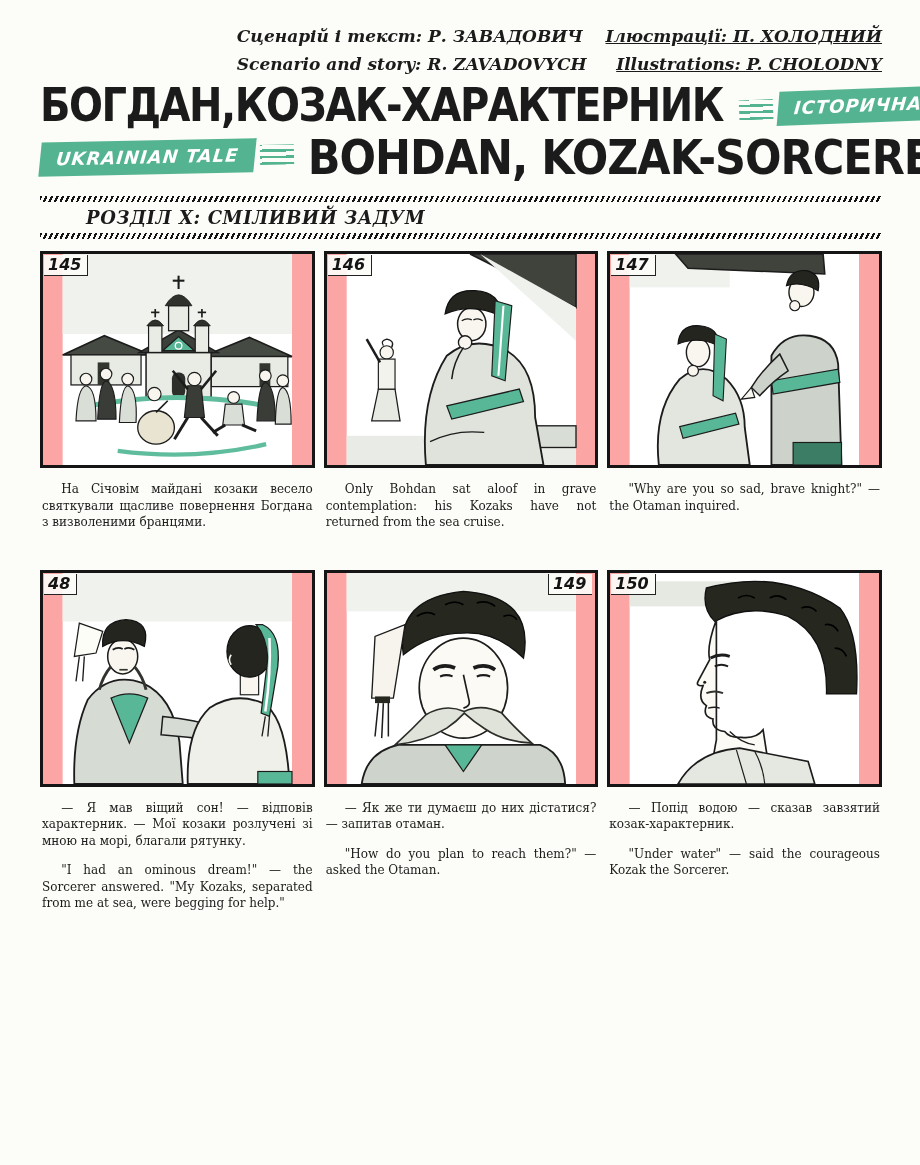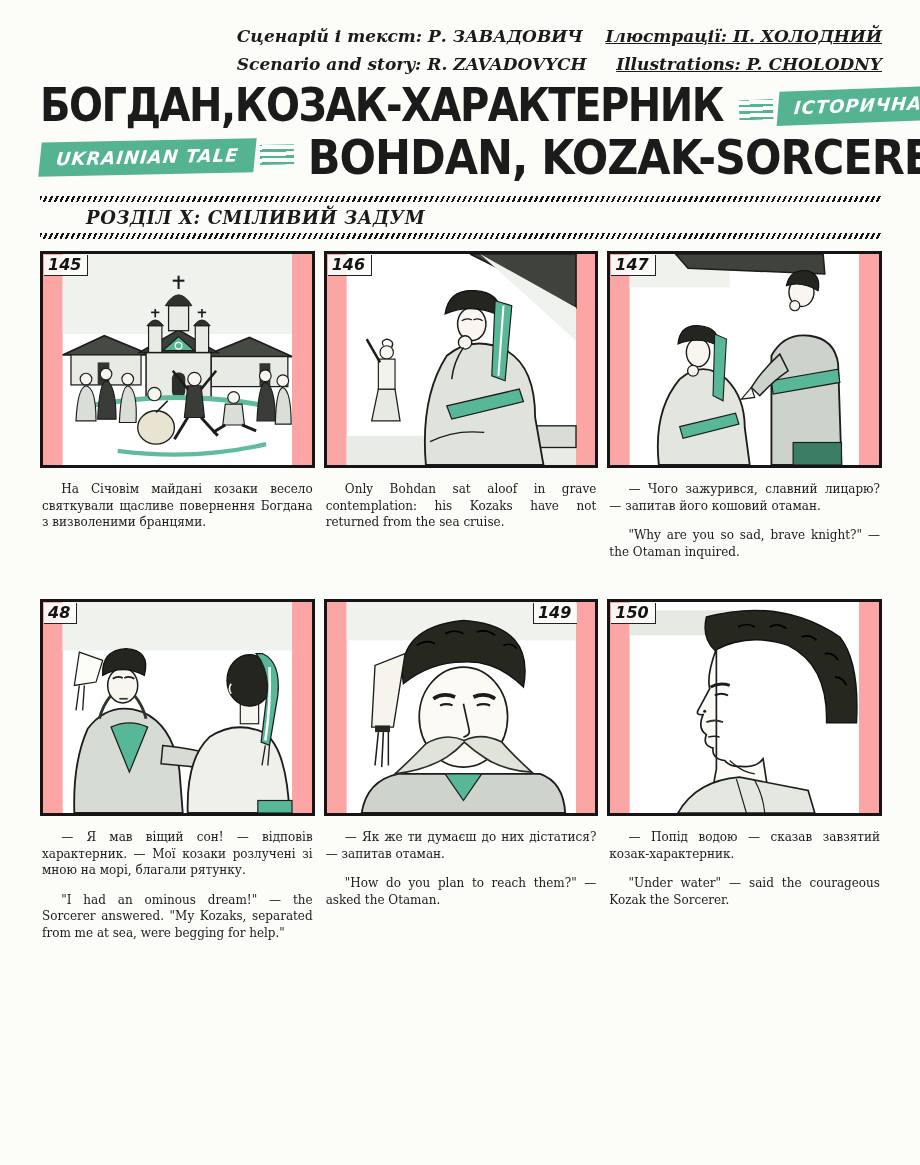--- a/index.html
+++ b/index.html
@@ -39,21 +39,21 @@
   
   .grid{display:grid;grid-template-columns:repeat(3,1fr);column-gap:9px;row-gap:26px;margin-top:12px;}
   figure{margin:0;}
   .art{position:relative;height:217px;border:3px solid #151515;background:#fca5a5;box-sizing:border-box;}
   .art svg{display:block;width:100%;height:100%;}
   .panel-num{position:absolute;top:1px;z-index:2;font-family:"DejaVu Sans",sans-serif;
              font-style:italic;font-weight:bold;font-size:16px;color:#141414;
              background:rgba(252,252,248,.92);padding:0 6px 1px 4px;
              border-right:1.5px solid #222;border-bottom:1.5px solid #222;}
   .num-tl{left:1px;}
-  .num-tr{right:18px;border-right:none;border-left:1.5px solid #222;}
+  .num-tr{right:3px;border-right:none;border-left:1.5px solid #222;}
   figcaption{margin-top:13px;padding:0 2px;}
   figcaption p{margin:0 0 13px;font-size:12px;line-height:1.38;text-align:justify;text-indent:1.6em;}
 </style>
 </head>
 <body>
 
 <div class="page">
 
   <header class="credits">
     <div class="credit left">
@@ -215,21 +215,20 @@
           <path d="M170 152 L250 138 L252 154 L172 168 Z" fill="#58b797" stroke="#1c1c1c" stroke-width="1.4"></path>
           <rect x="196" y="226" width="58" height="27" fill="#3c7d66" stroke="#1c1c1c" stroke-width="1.4"></rect>
           <ellipse cx="206" cy="46" rx="15" ry="17" fill="#f8f6ef" stroke="#1c1c1c" stroke-width="1.7"></ellipse>
           <path d="M188 38 Q192 18 212 20 Q230 24 226 44 Q206 32 188 38 Z" fill="#24251f" stroke="#111" stroke-width="1.4"></path>
           <circle cx="198" cy="62" r="6" fill="#f8f6ef" stroke="#1c1c1c" stroke-width="1.4"></circle>
           <path d="M180 120 Q158 140 146 160 L156 170 Q172 152 190 140 Z" fill="#cdd3cb" stroke="#1c1c1c" stroke-width="1.8"></path>
           <polygon points="146,160 134,174 150,172" fill="#f8f6ef" stroke="#1c1c1c" stroke-width="1.4"></polygon>
         </svg>
       </div>
       <figcaption>
-        <p>— Чого зажурився, славний лицарю? — запитав його кошовий отаман.</p>
         <p>"Why are you so sad, brave knight?" — the Otaman inquired.</p>
       </figcaption>
     </figure>
 
     <figure>
       <div class="art">
         <span class="panel-num num-tl">48</span>
         <svg viewBox="0 0 275 253">
           <rect width="275" height="253" fill="#ffffff"></rect>
           <rect width="275" height="58" fill="#eff2ed"></rect>

